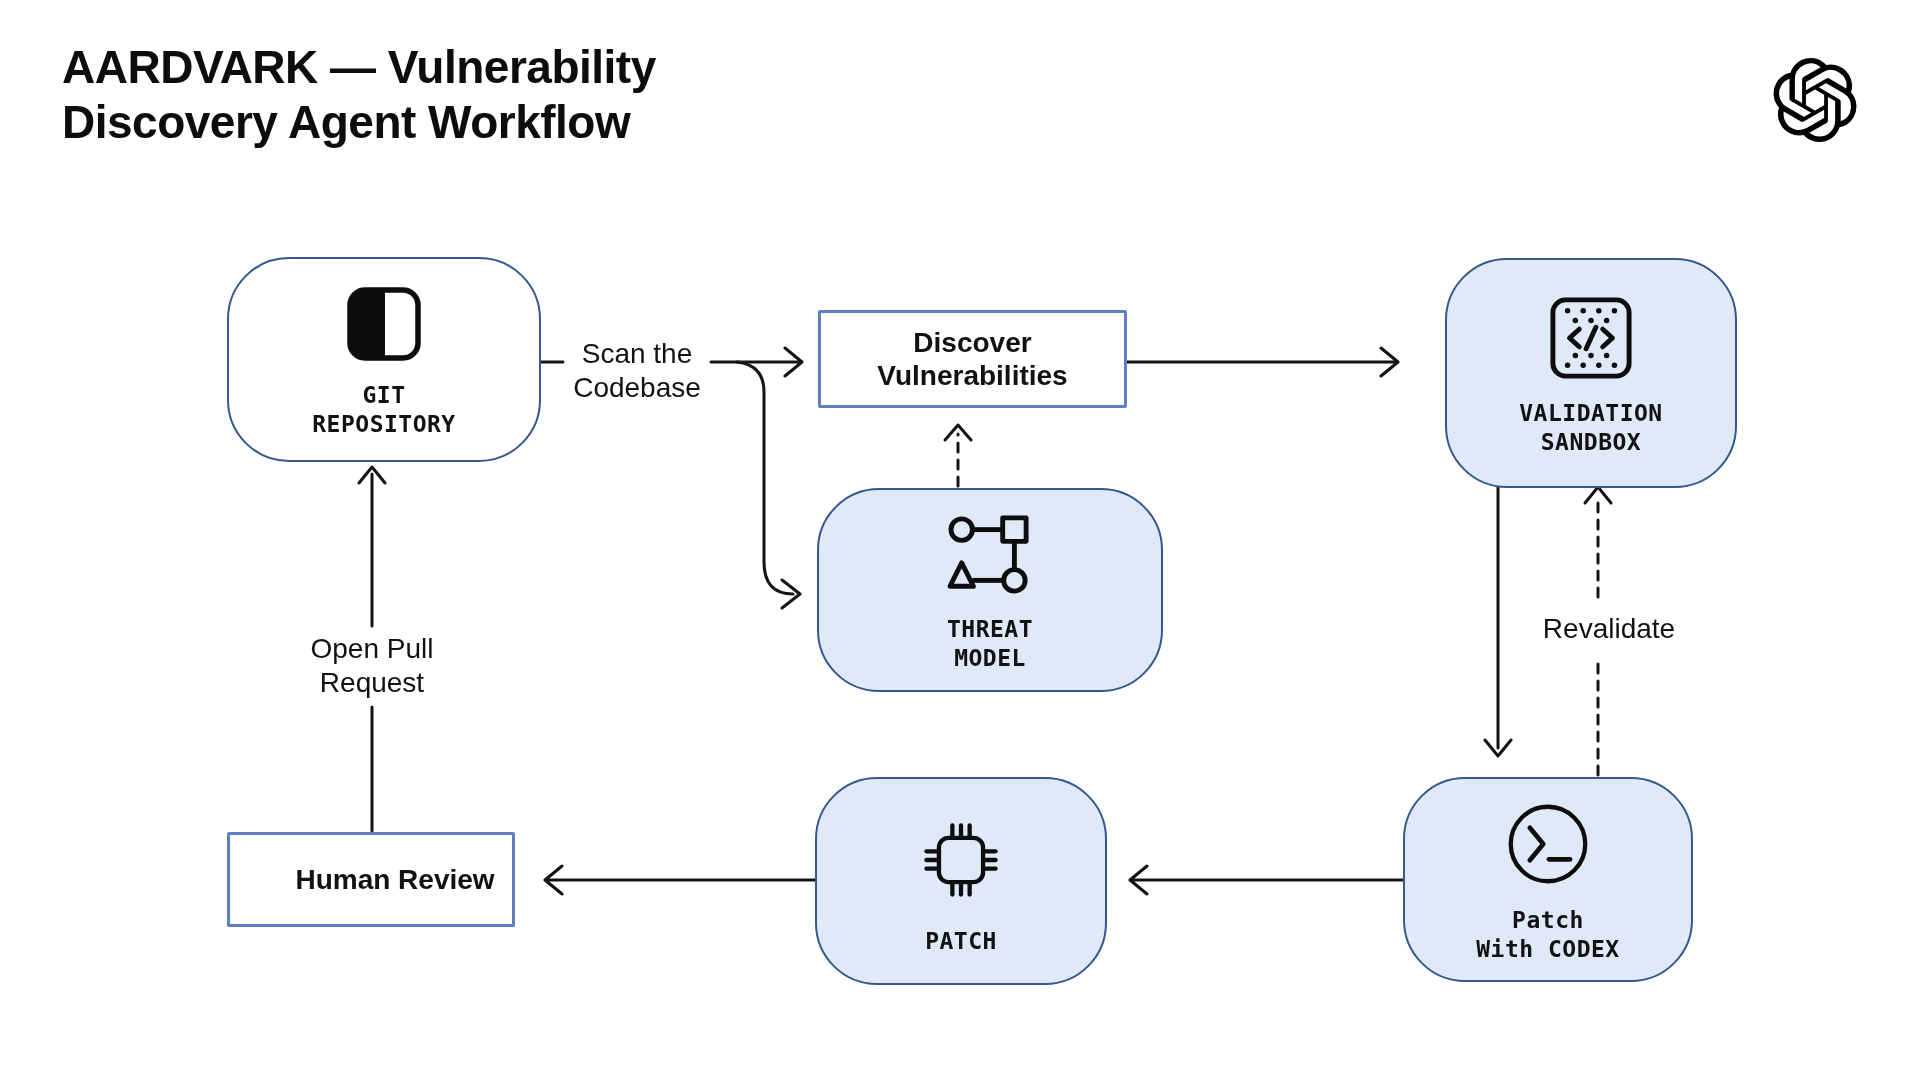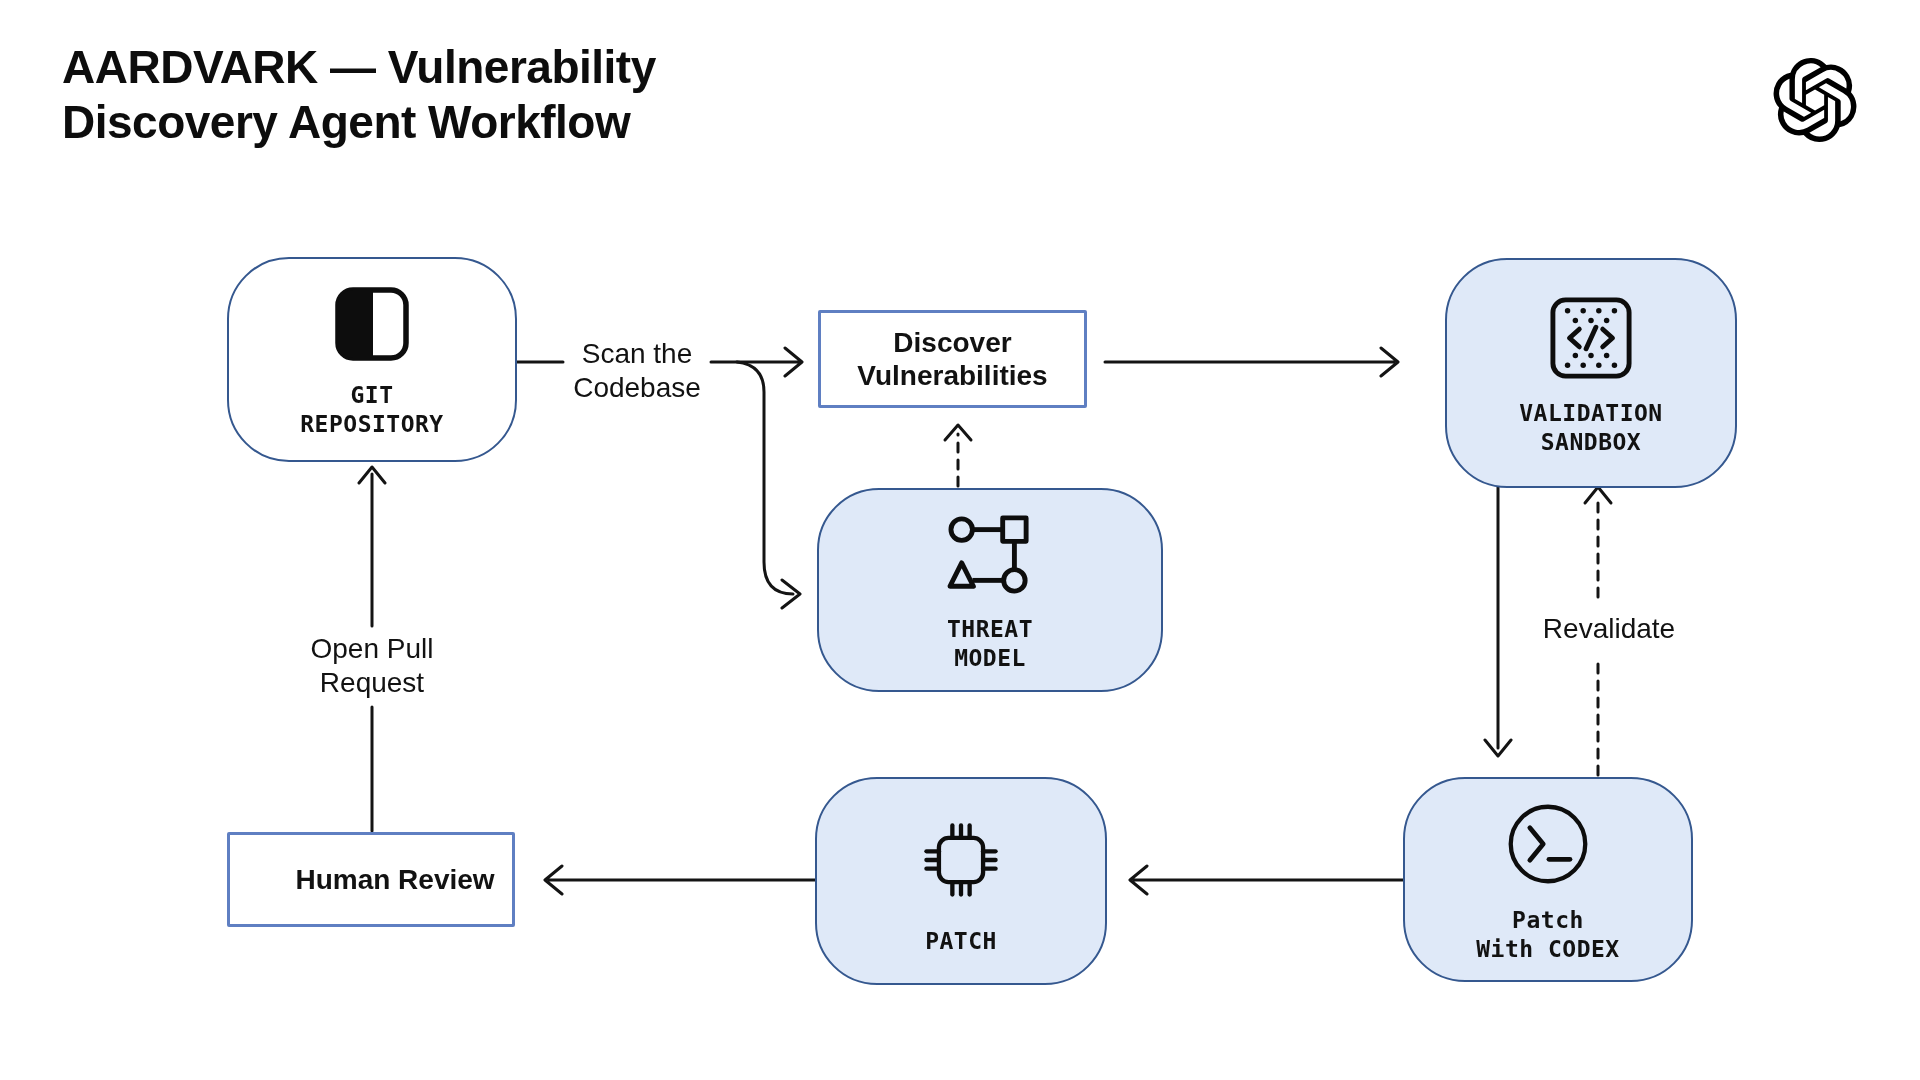--- a/index.html
+++ b/index.html
@@ -81,32 +81,32 @@
     <path d="M945 440 L958 425 L971 440"></path>
     <path d="M1105 362 H1394 M1381 348 L1398 362 L1381 376"></path>
     <path d="M1498 464 V748 M1485 740 L1498 756 L1511 740"></path>
     <path class="dashed" d="M1598 775 V660 M1598 597 V496"></path>
     <path d="M1585 503 L1598 487 L1611 503"></path>
     <path d="M1403 880 H1134 M1147 866 L1130 880 L1147 894"></path>
     <path d="M815 880 H549 M562 866 L545 880 L562 894"></path>
     <path d="M372 831 V707 M372 626 V474 M359 483 L372 467 L385 483"></path>
   </svg>
 
-  <div class="node rounded white" style="left:227px;top:257px;width:290px;height:205px;">
+  <div class="node rounded white" style="left:227px;top:257px;width:314px;height:205px;">
     <div class="icon">
       <svg width="76" height="76" viewBox="0 0 76 76">
         <rect x="4" y="4" width="68" height="68" rx="15" fill="#ffffff" stroke="#0d0d0d" stroke-width="5.5"></rect>
         <path d="M19 4 H39 V72 H19 A15 15 0 0 1 4 57 V19 A15 15 0 0 1 19 4 Z" fill="#0d0d0d"></path>
       </svg>
     </div>
     <div class="mono-label">GIT
 REPOSITORY</div>
   </div>
 
-  <div class="node rect" style="left:818px;top:310px;width:269px;height:98px;">
+  <div class="node rect" style="left:818px;top:310px;width:309px;height:98px;">
     <div class="sans-label">Discover
 Vulnerabilities</div>
   </div>
 
   <div class="node rounded" style="left:817px;top:488px;width:346px;height:204px;">
     <div class="icon">
       <svg width="88" height="82" viewBox="0 0 90 84" class="icon-stroke">
         <g stroke="#0d0d0d" stroke-width="5" fill="none" stroke-linejoin="round">
           <circle cx="16" cy="16" r="11"></circle>
           <rect x="58" y="4" width="24" height="24"></rect>

